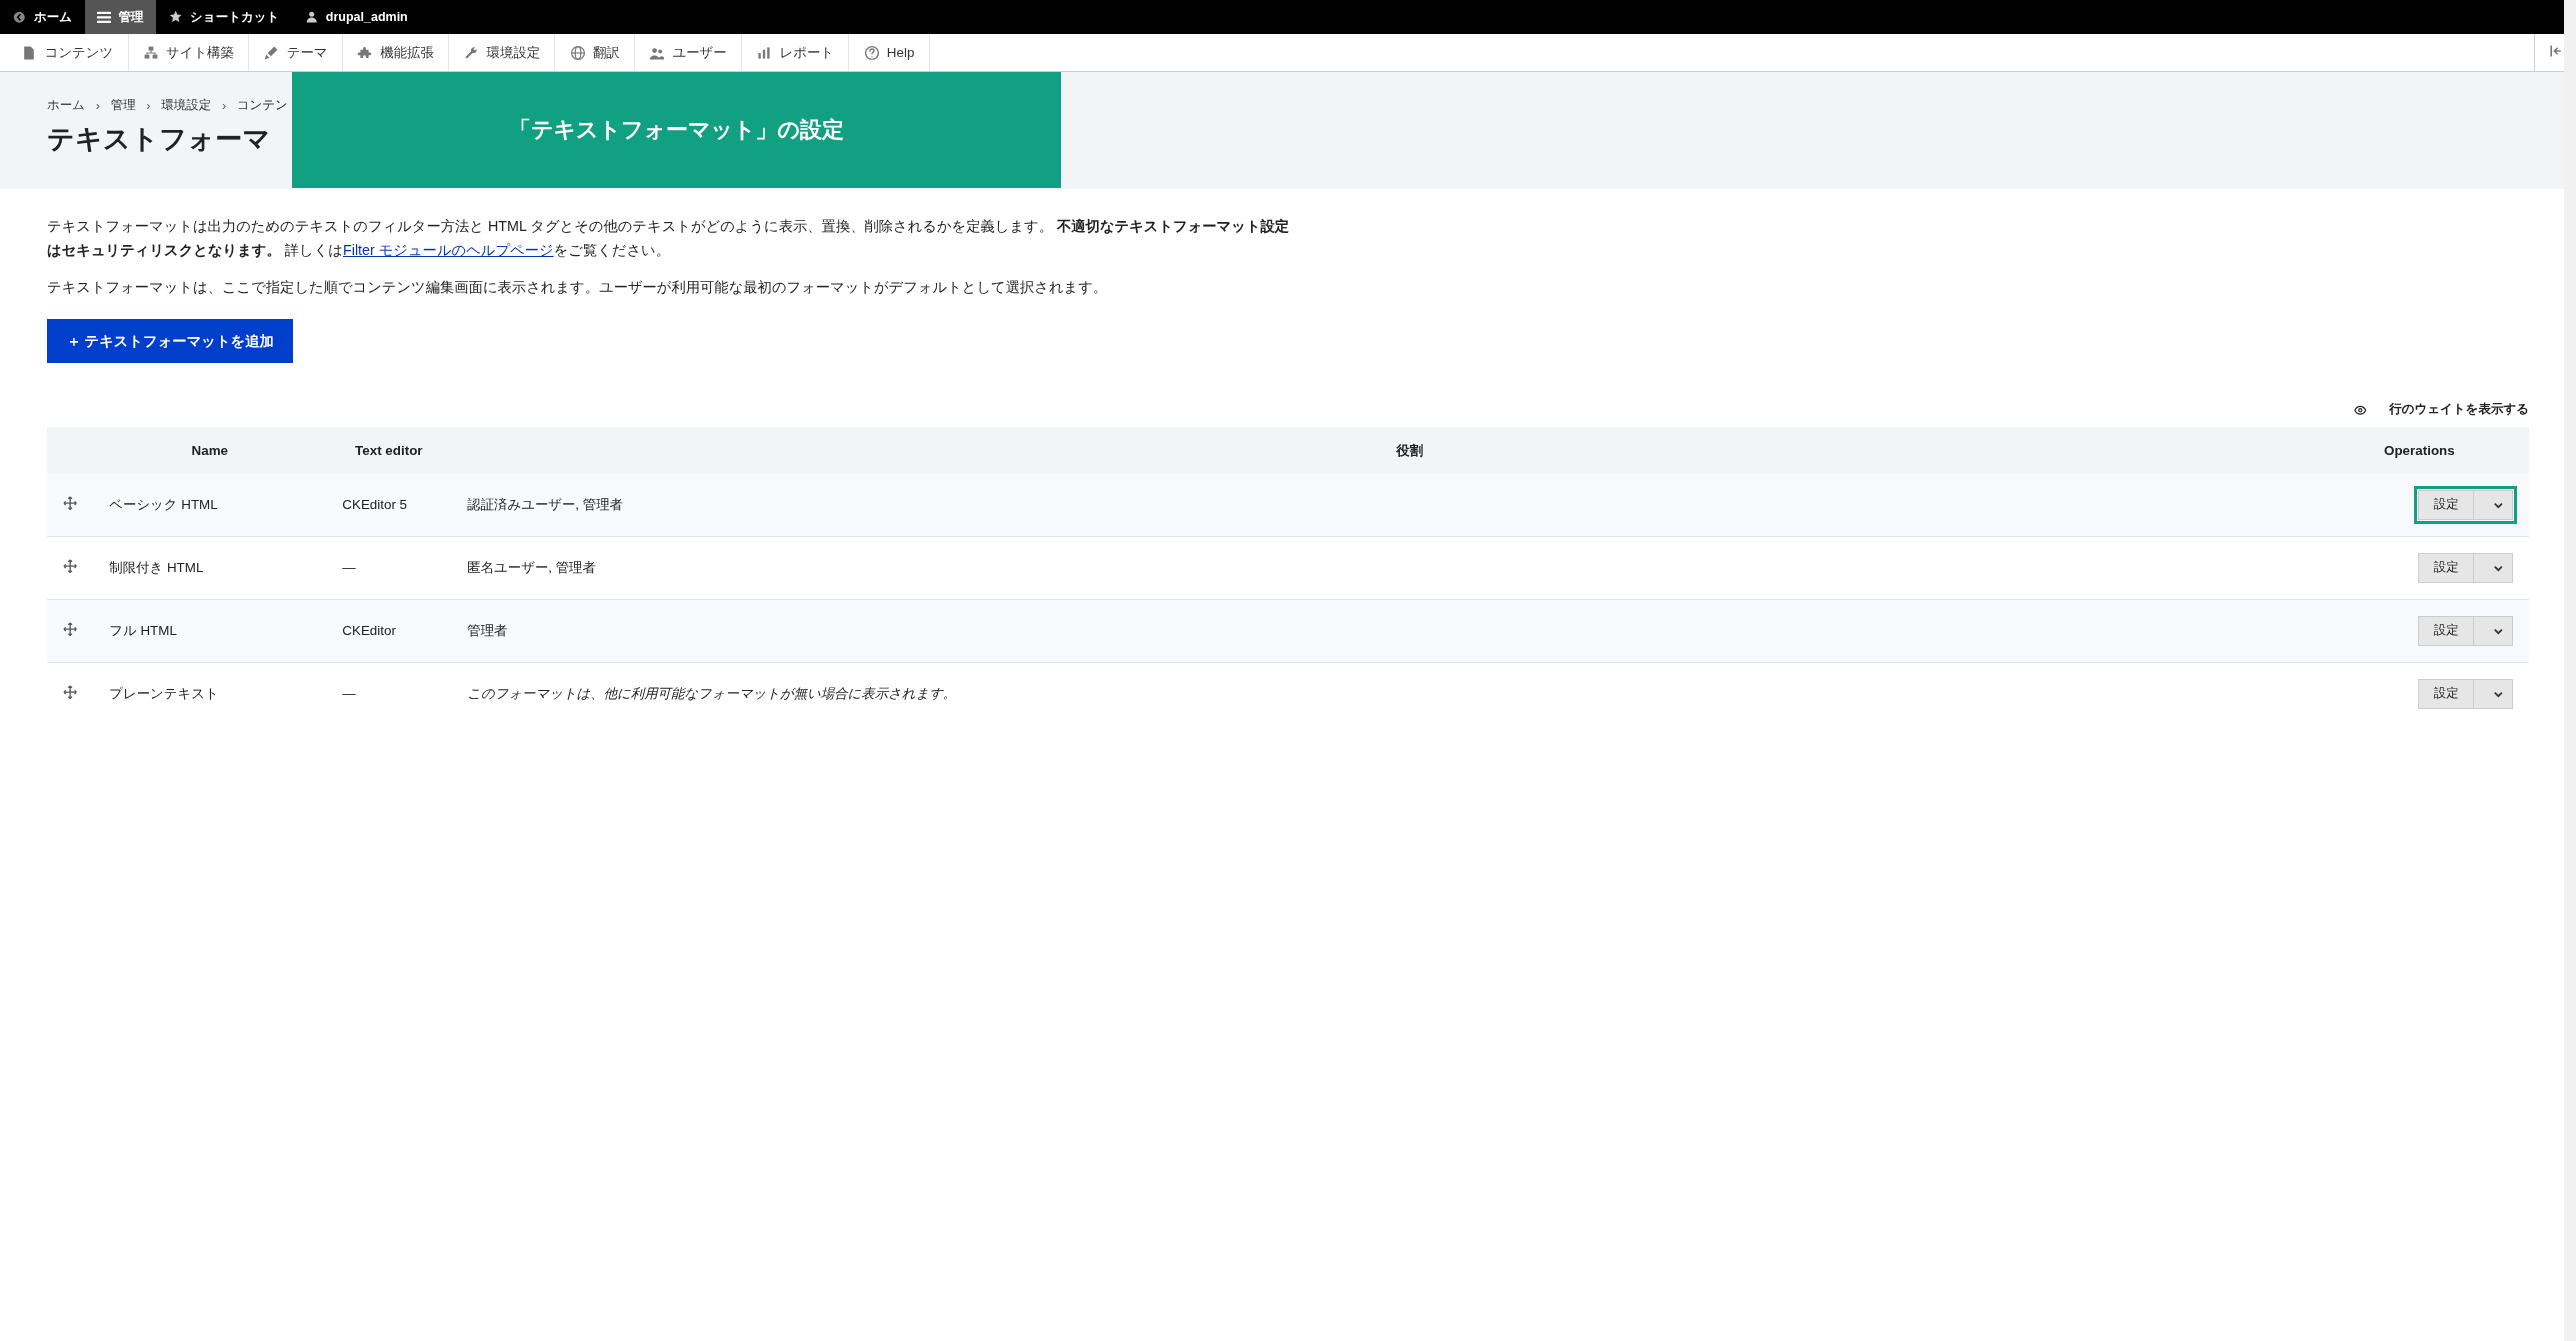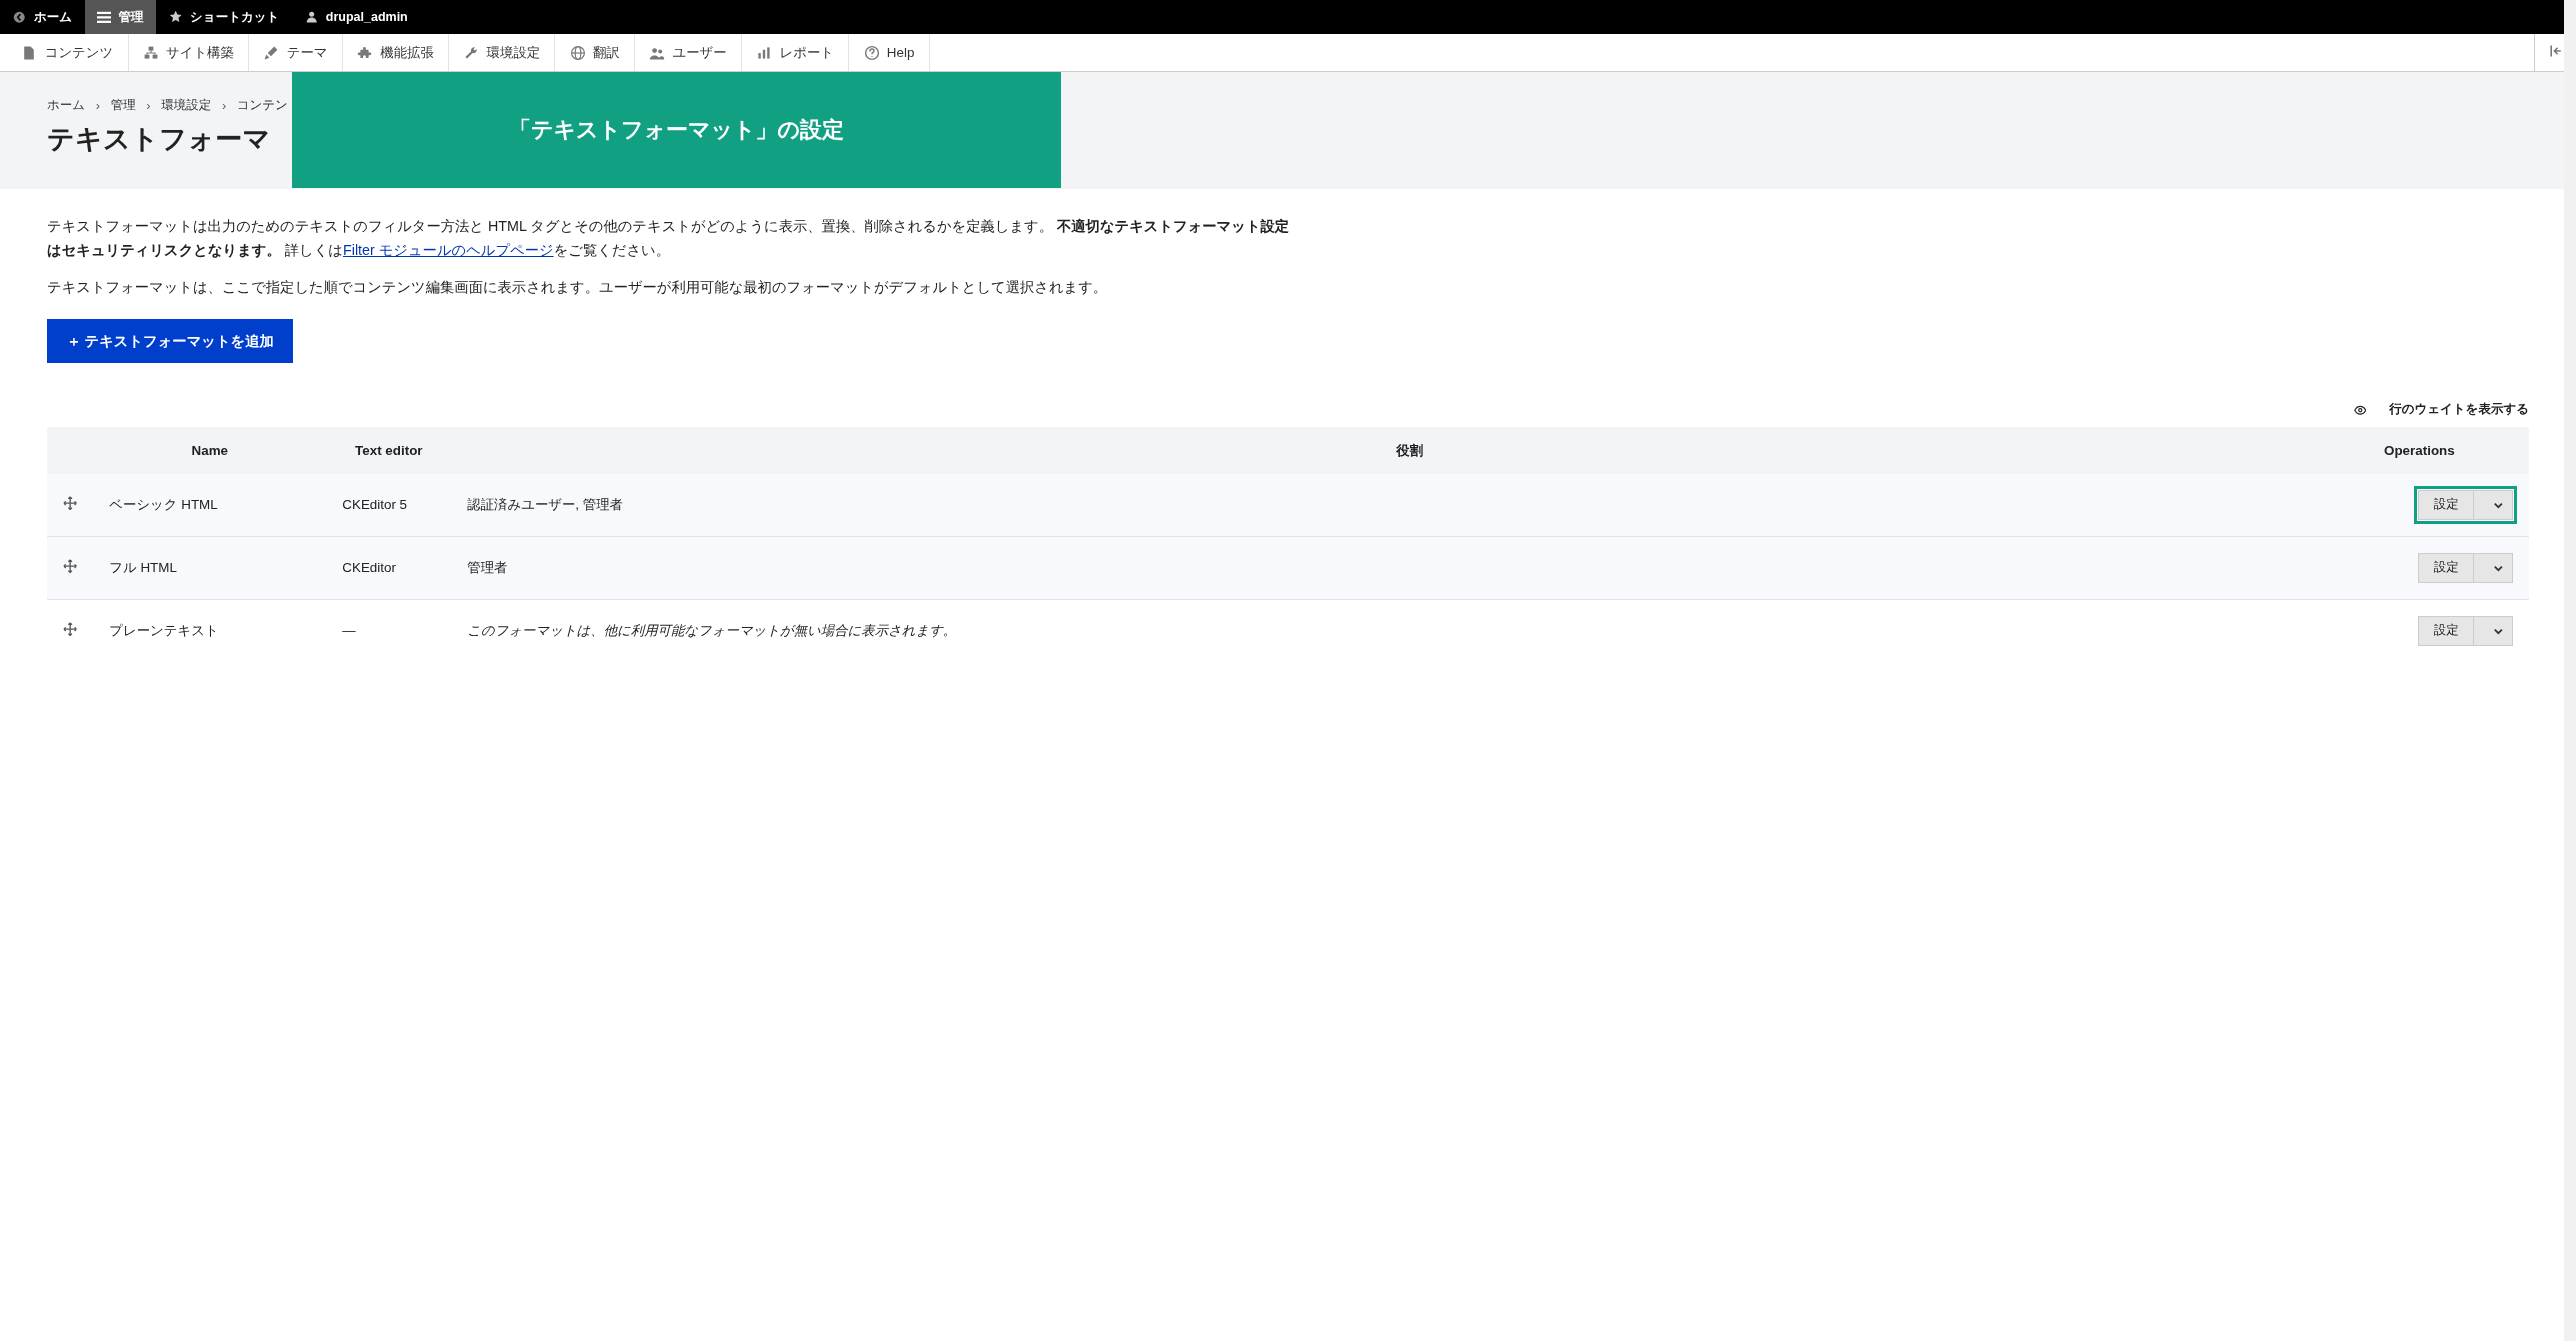--- a/index.html
+++ b/index.html
@@ -257,20 +257,38 @@
               <td class="">認証済みユーザー, 管理者</td>
               <td class="opscell"><span class="op-btn op-highlight">
                   <span class="op-label">設定</span>
                   <span class="op-caret">
                     <svg viewBox="0 0 12 12" width="10.7" height="10.7" fill="none" stroke="#333" stroke-width="2">
                       <path d="M2 4l4 4 4-4"></path>
                     </svg>
                   </span>
                 </span></td>
             </tr>
+            <tr>
+              <td class="dragcell"><span class="drag-handle">
+                  <svg viewBox="0 0 16 16" width="14.3" height="14.3" fill="none" stroke="#555" stroke-width="1.5">
+                    <path d="M8 1v14M1 8h14M8 1l-2 2M8 1l2 2M8 15l-2-2M8 15l2-2M1 8l2-2M1 8l2 2M15 8l-2-2M15 8l-2 2"></path>
+                  </svg>
+                </span></td>
+              <td class="namecell">制限付き HTML</td>
+              <td class="editorcell">—</td>
+              <td class="">匿名ユーザー, 管理者</td>
+              <td class="opscell"><span class="op-btn">
+                  <span class="op-label">設定</span>
+                  <span class="op-caret">
+                    <svg viewBox="0 0 12 12" width="10.7" height="10.7" fill="none" stroke="#333" stroke-width="2">
+                      <path d="M2 4l4 4 4-4"></path>
+                    </svg>
+                  </span>
+                </span></td>
+            </tr>
             <tr class="even">
               <td class="dragcell"><span class="drag-handle">
                   <svg viewBox="0 0 16 16" width="14.3" height="14.3" fill="none" stroke="#555" stroke-width="1.5">
                     <path d="M8 1v14M1 8h14M8 1l-2 2M8 1l2 2M8 15l-2-2M8 15l2-2M1 8l2-2M1 8l2 2M15 8l-2-2M15 8l-2 2"></path>
                   </svg>
                 </span></td>
               <td class="namecell">フル HTML</td>
               <td class="editorcell">CKEditor</td>
               <td class="">管理者</td>
               <td class="opscell"><span class="op-btn">

